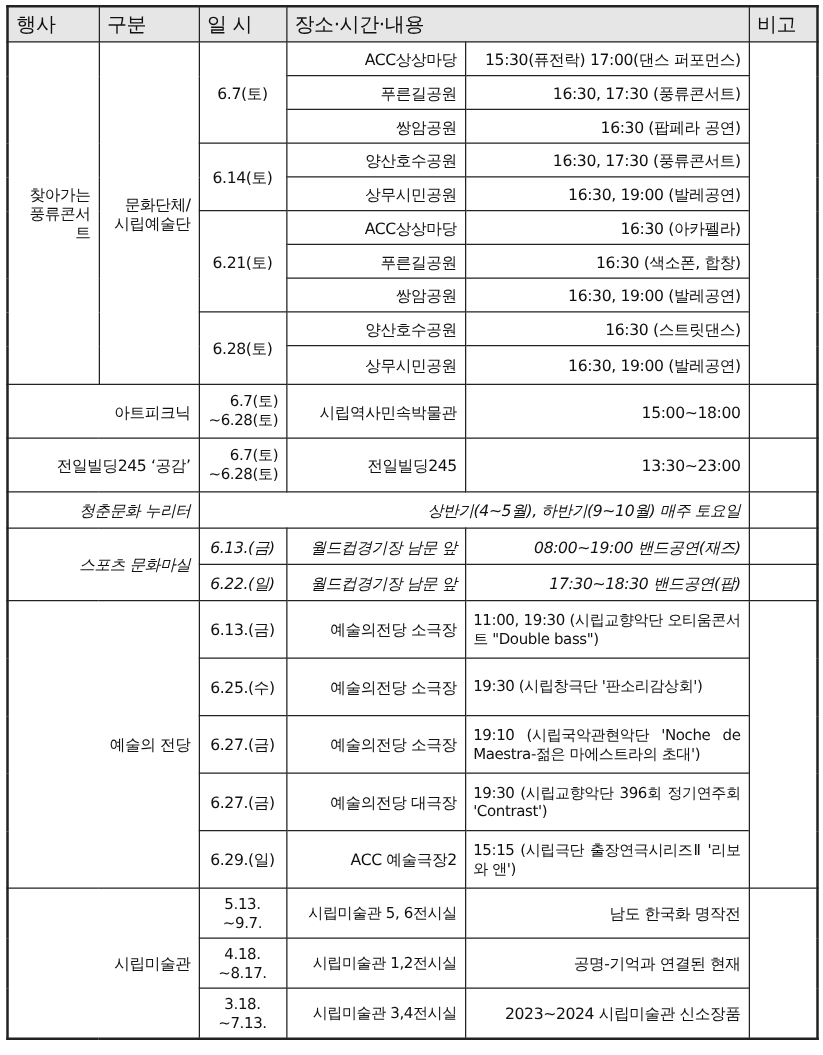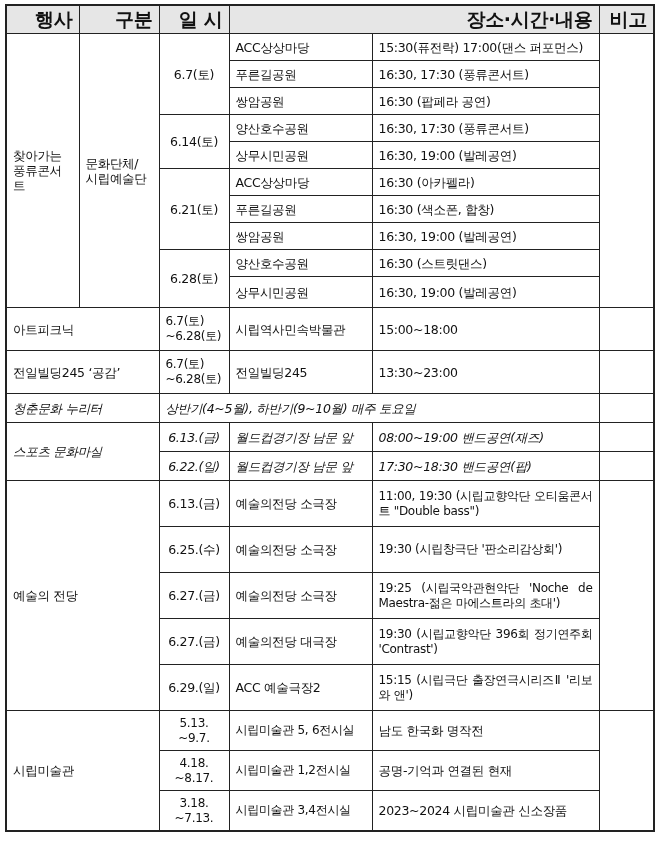--- a/index.html
+++ b/index.html
@@ -3,23 +3,23 @@
   <meta charset="utf-8">
   <style>
     html, body { margin:0; padding:0; background:#ffffff; }
     body { width:658px; height:844px; position:relative; overflow:hidden;
            font-family:"DejaVu Sans", "Liberation Sans", sans-serif; color:#111; }
     table.sched { position:absolute; left:5px; top:4px; width:648px; border-collapse:collapse;
                   table-layout:fixed; font-size:12.5px; letter-spacing:-0.3px; }
     table.sched td, table.sched th { border:1px solid #222; padding:0 6px; vertical-align:middle;
                   line-height:15px; }
     table.sched { border:2px solid #222; }
-    th { background:#e6e6e6; font-weight:bold; height:27px; text-align:right; font-size:19px; }
+    th { background:#e6e6e6; font-weight:normal; height:27px; text-align:left; font-size:16px; }
     td.c { text-align:center; }
-    td.l { text-align:left; }
+    td.l { text-align:right; }
     td.j { text-align:justify; }
     tr.r26 td { height:26px; }
     tr.r30 td { height:30px; }
     tr.r42 td { height:42px; }
     tr.r28 td { height:28px;font-style:italic; }
     tr.r46 td { height:45px; }
     tr.r40 td { height:39px; }
     .small { font-size:12px; }
   </style>
 </head>
@@ -143,21 +143,21 @@
       <td rowspan="5"></td>
     </tr>
     <tr class="r46">
       <td class="c">6.25.(수)</td>
       <td class="l">예술의전당 소극장</td>
       <td class="j small">19:30 (시립창극단 '판소리감상회')</td>
     </tr>
     <tr class="r46">
       <td class="c">6.27.(금)</td>
       <td class="l">예술의전당 소극장</td>
-      <td class="j small">19:25 (시립국악관현악단 'Noche de Maestra-젊은 마에스트라의 초대')</td>
+      <td class="j small">19:10 (시립국악관현악단 'Noche de Maestra-젊은 마에스트라의 초대')</td>
     </tr>
     <tr class="r46">
       <td class="c">6.27.(금)</td>
       <td class="l">예술의전당 대극장</td>
       <td class="j small">19:30 (시립교향악단 396회 정기연주회 'Contrast')</td>
     </tr>
     <tr class="r46">
       <td class="c">6.29.(일)</td>
       <td class="l">ACC 예술극장2</td>
       <td class="j small">15:15 (시립극단 출장연극시리즈Ⅱ '리보와 앤')</td>

